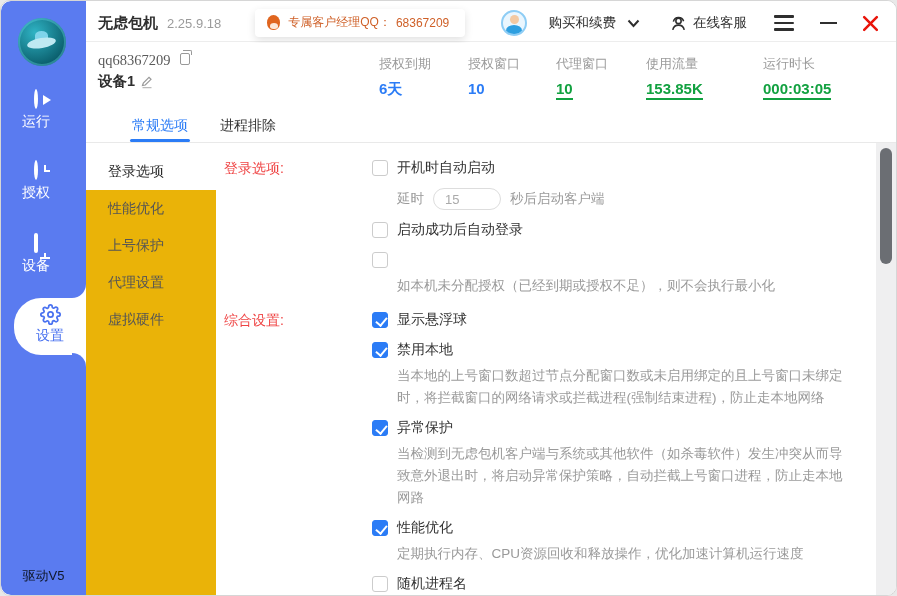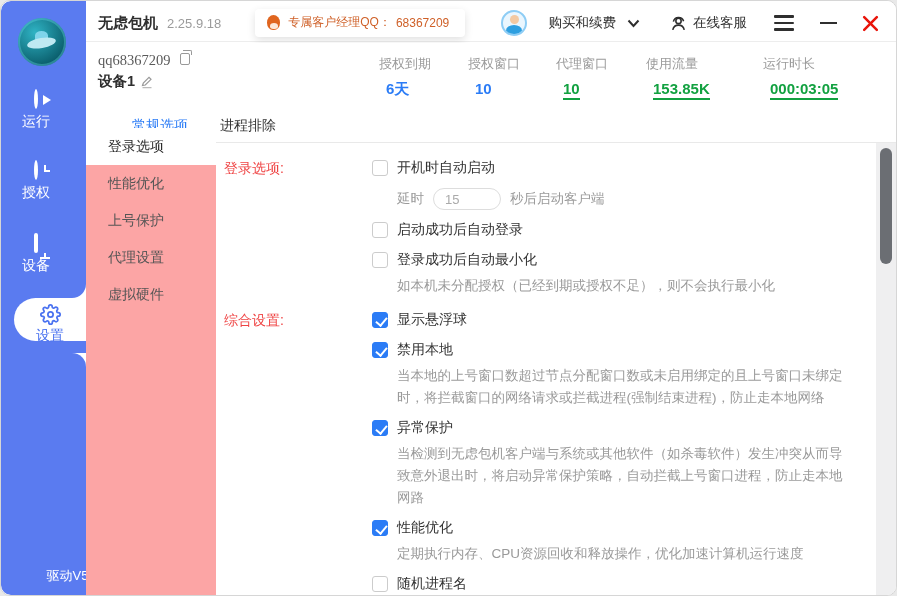--- a/index.html
+++ b/index.html
@@ -27,27 +27,27 @@
   .ic-clock { width:22px; height:22px; border:2px solid #fff; border-radius:50%; position:relative; margin:0 auto; }
   .ic-clock::before { content:''; position:absolute; left:8px; top:3px; width:2px; height:7px; background:#fff; }
   .ic-clock::after  { content:''; position:absolute; left:8px; top:8px; width:6px; height:2px; background:#fff; }
   .ic-monitor { width:22px; height:15px; border:2px solid #fff; border-radius:2px; position:relative; margin:0 auto 5px; }
   .ic-monitor::before { content:''; position:absolute; left:8px; bottom:-6px; width:2px; height:4px; background:#fff; }
   .ic-monitor::after  { content:''; position:absolute; left:4px; bottom:-8px; width:10px; height:2px; background:#fff; }
   .inv-corner { position:absolute; right:0; width:14px; height:14px; background:#fff; }
   .inv-corner::after { content:''; position:absolute; inset:0; background:#5a7bf0; }
   .inv-top { top:283px; } .inv-top::after { border-bottom-right-radius:14px; }
   .inv-bottom { top:352px; } .inv-bottom::after { border-top-right-radius:14px; }
-  .nav-active { position:absolute; left:13px; right:0; top:297px; height:43px; background:#fff;
+  .nav-active { position:absolute; left:13px; right:0; top:297px; height:57px; background:#fff;
                 border-radius:27px 0 0 27px; color:#4a72f0; text-align:center; padding-top:6px;
                 font-size:14px; cursor:pointer; }
   .nav-active svg { display:block; margin:0 auto; }
   .nav-active .nav-label { display:block; margin-top:2px; }
   .sidebar-footer { position:absolute; bottom:10px; left:0; width:85px; text-align:center;
-                    color:#ffffff; font-size:13px;margin-left:24px; }
+                    color:#0f172a; font-size:13px; }
 
   
   .topbar { position:absolute; left:85px; right:0; top:0; height:41px; background:#fff;
             border-bottom:1px solid #ededed; display:flex; align-items:center;
             padding:4px 16px 0 12px; }
   .app-title { font-size:15px; font-weight:bold; color:#2f2f2f; }
   .app-version { font-size:13px; color:#9b9b9b; margin-left:9px; }
   .qq-card { display:flex; align-items:center; margin-left:34px; padding:5px 16px 6px 12px;
              border-radius:4px; box-shadow:0 3px 8px rgba(0,0,0,.12); font-size:12px;
              color:#cf6028; background:#fff; }
@@ -79,33 +79,33 @@
                   font-family:"Liberation Serif","DejaVu Serif",serif; font-size:14.5px; color:#5a5a5a; }
   .ic-copy { width:10px; height:12px; border:1.5px solid #999; border-radius:2px; position:relative;
              margin-left:9px; margin-top:-3px; cursor:pointer; }
   .ic-copy::before { content:''; position:absolute; left:2.5px; top:-4.5px; width:8px; height:4px;
              border-top:1.5px solid #999; border-right:1.5px solid #999; border-radius:0 2px 0 0; }
   .device-line { position:absolute; left:12px; top:29px; display:flex; align-items:center;
                  font-size:14.5px; font-weight:bold; color:#2f2f2f; }
   .ic-pencil { margin-left:5px; cursor:pointer; display:flex; }
   .stat { position:absolute; top:12px; }
   .stat-label { font-size:13px; color:#9a9a9a; }
-  .stat-value { margin-top:7px; font-size:15px; font-weight:bold; display:inline-block;margin-left:7px; }
+  .stat-value { margin-top:7px; font-size:15px; font-weight:bold; display:inline-block; }
   .stat-value.underlined { border-bottom:2px solid currentColor; padding-bottom:1px; }
 
   
   .tabs { position:absolute; left:85px; right:0; top:111px; height:31px; background:#fff;
           border-bottom:1px solid #e9e9e9; display:flex; padding-left:12px; }
   .tab { position:relative; margin-right:28px; padding:5px 2px 0; font-size:14px; color:#333; cursor:pointer; }
   .tab.active { color:#2b7cf6;margin-left:32px; }
   .tab.active::after { content:''; position:absolute; left:0; right:0; bottom:0; height:3px;
                        border-radius:2px; background:#2b7cf6; }
 
   
-  .submenu { position:absolute; left:85px; top:127px; bottom:0; width:130px; background:#fca5a5; }
+  .submenu { position:absolute; left:85px; top:152px; bottom:0; width:130px; background:#eab308; }
   .submenu-item { height:37px; display:flex; align-items:center; padding-left:22px; font-size:14px;
                   color:#555; cursor:pointer; }
   .submenu-item.active { background:#fff; color:#2b2b2b; }
 
   
   .content { position:absolute; left:215px; top:142px; right:20px; bottom:0; background:#fff;
              padding:14px 0 0 8px; overflow:hidden; }
   .section { display:flex; }
   .sec-label { width:148px; flex:none; font-size:14px; color:#ef4444; padding-top:3px; }
   .rows { width:472px; }
@@ -265,21 +265,20 @@
           <span>延时</span>
           <input class="delay-input" value="15" style="">
           <span>秒后启动客户端</span>
         </div>
         <div class="row-cb">
           <span class="cb"></span>
           <span class="cb-label">启动成功后自动登录</span>
         </div>
         <div class="row-cb">
           <span class="cb"></span>
-          <span class="cb-label">登录成功后自动最小化</span>
         </div>
         <div class="row-desc">如本机未分配授权（已经到期或授权不足），则不会执行最小化</div>
       </div>
     </div>
 
     <div class="section">
       <div class="sec-label">综合设置:</div>
       <div class="rows">
         <div class="row-cb">
           <span class="cb checked"></span>

